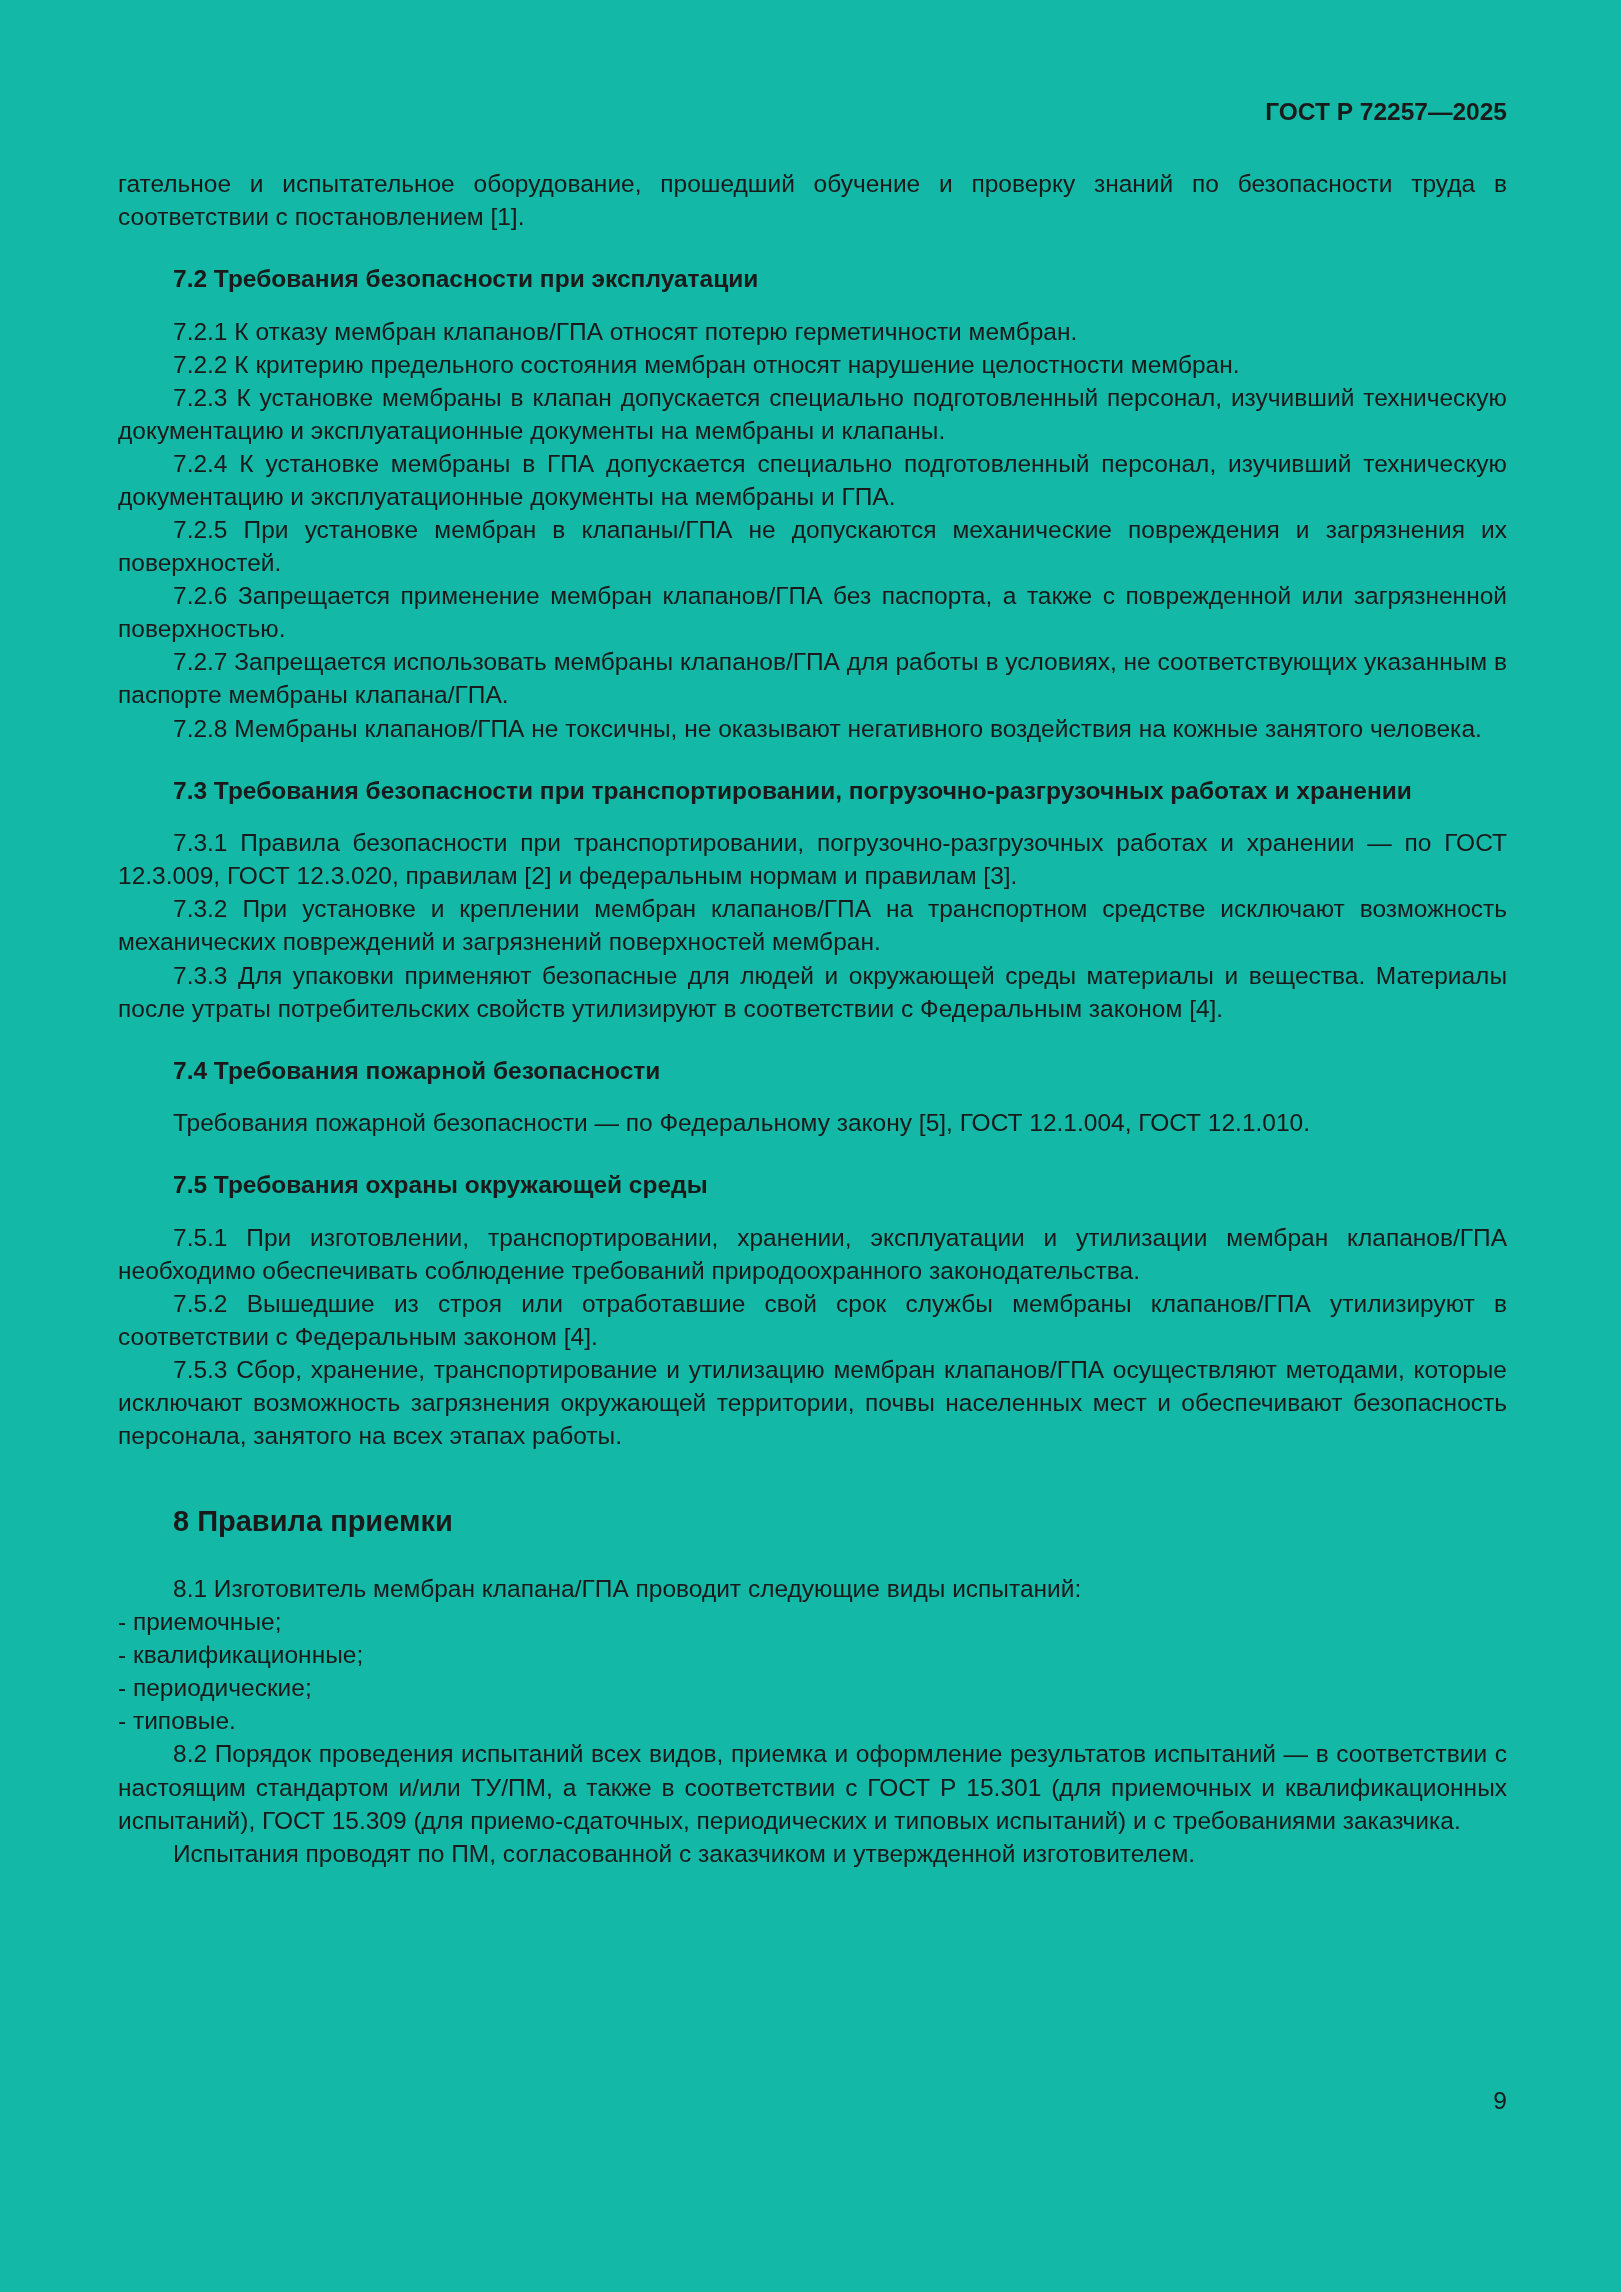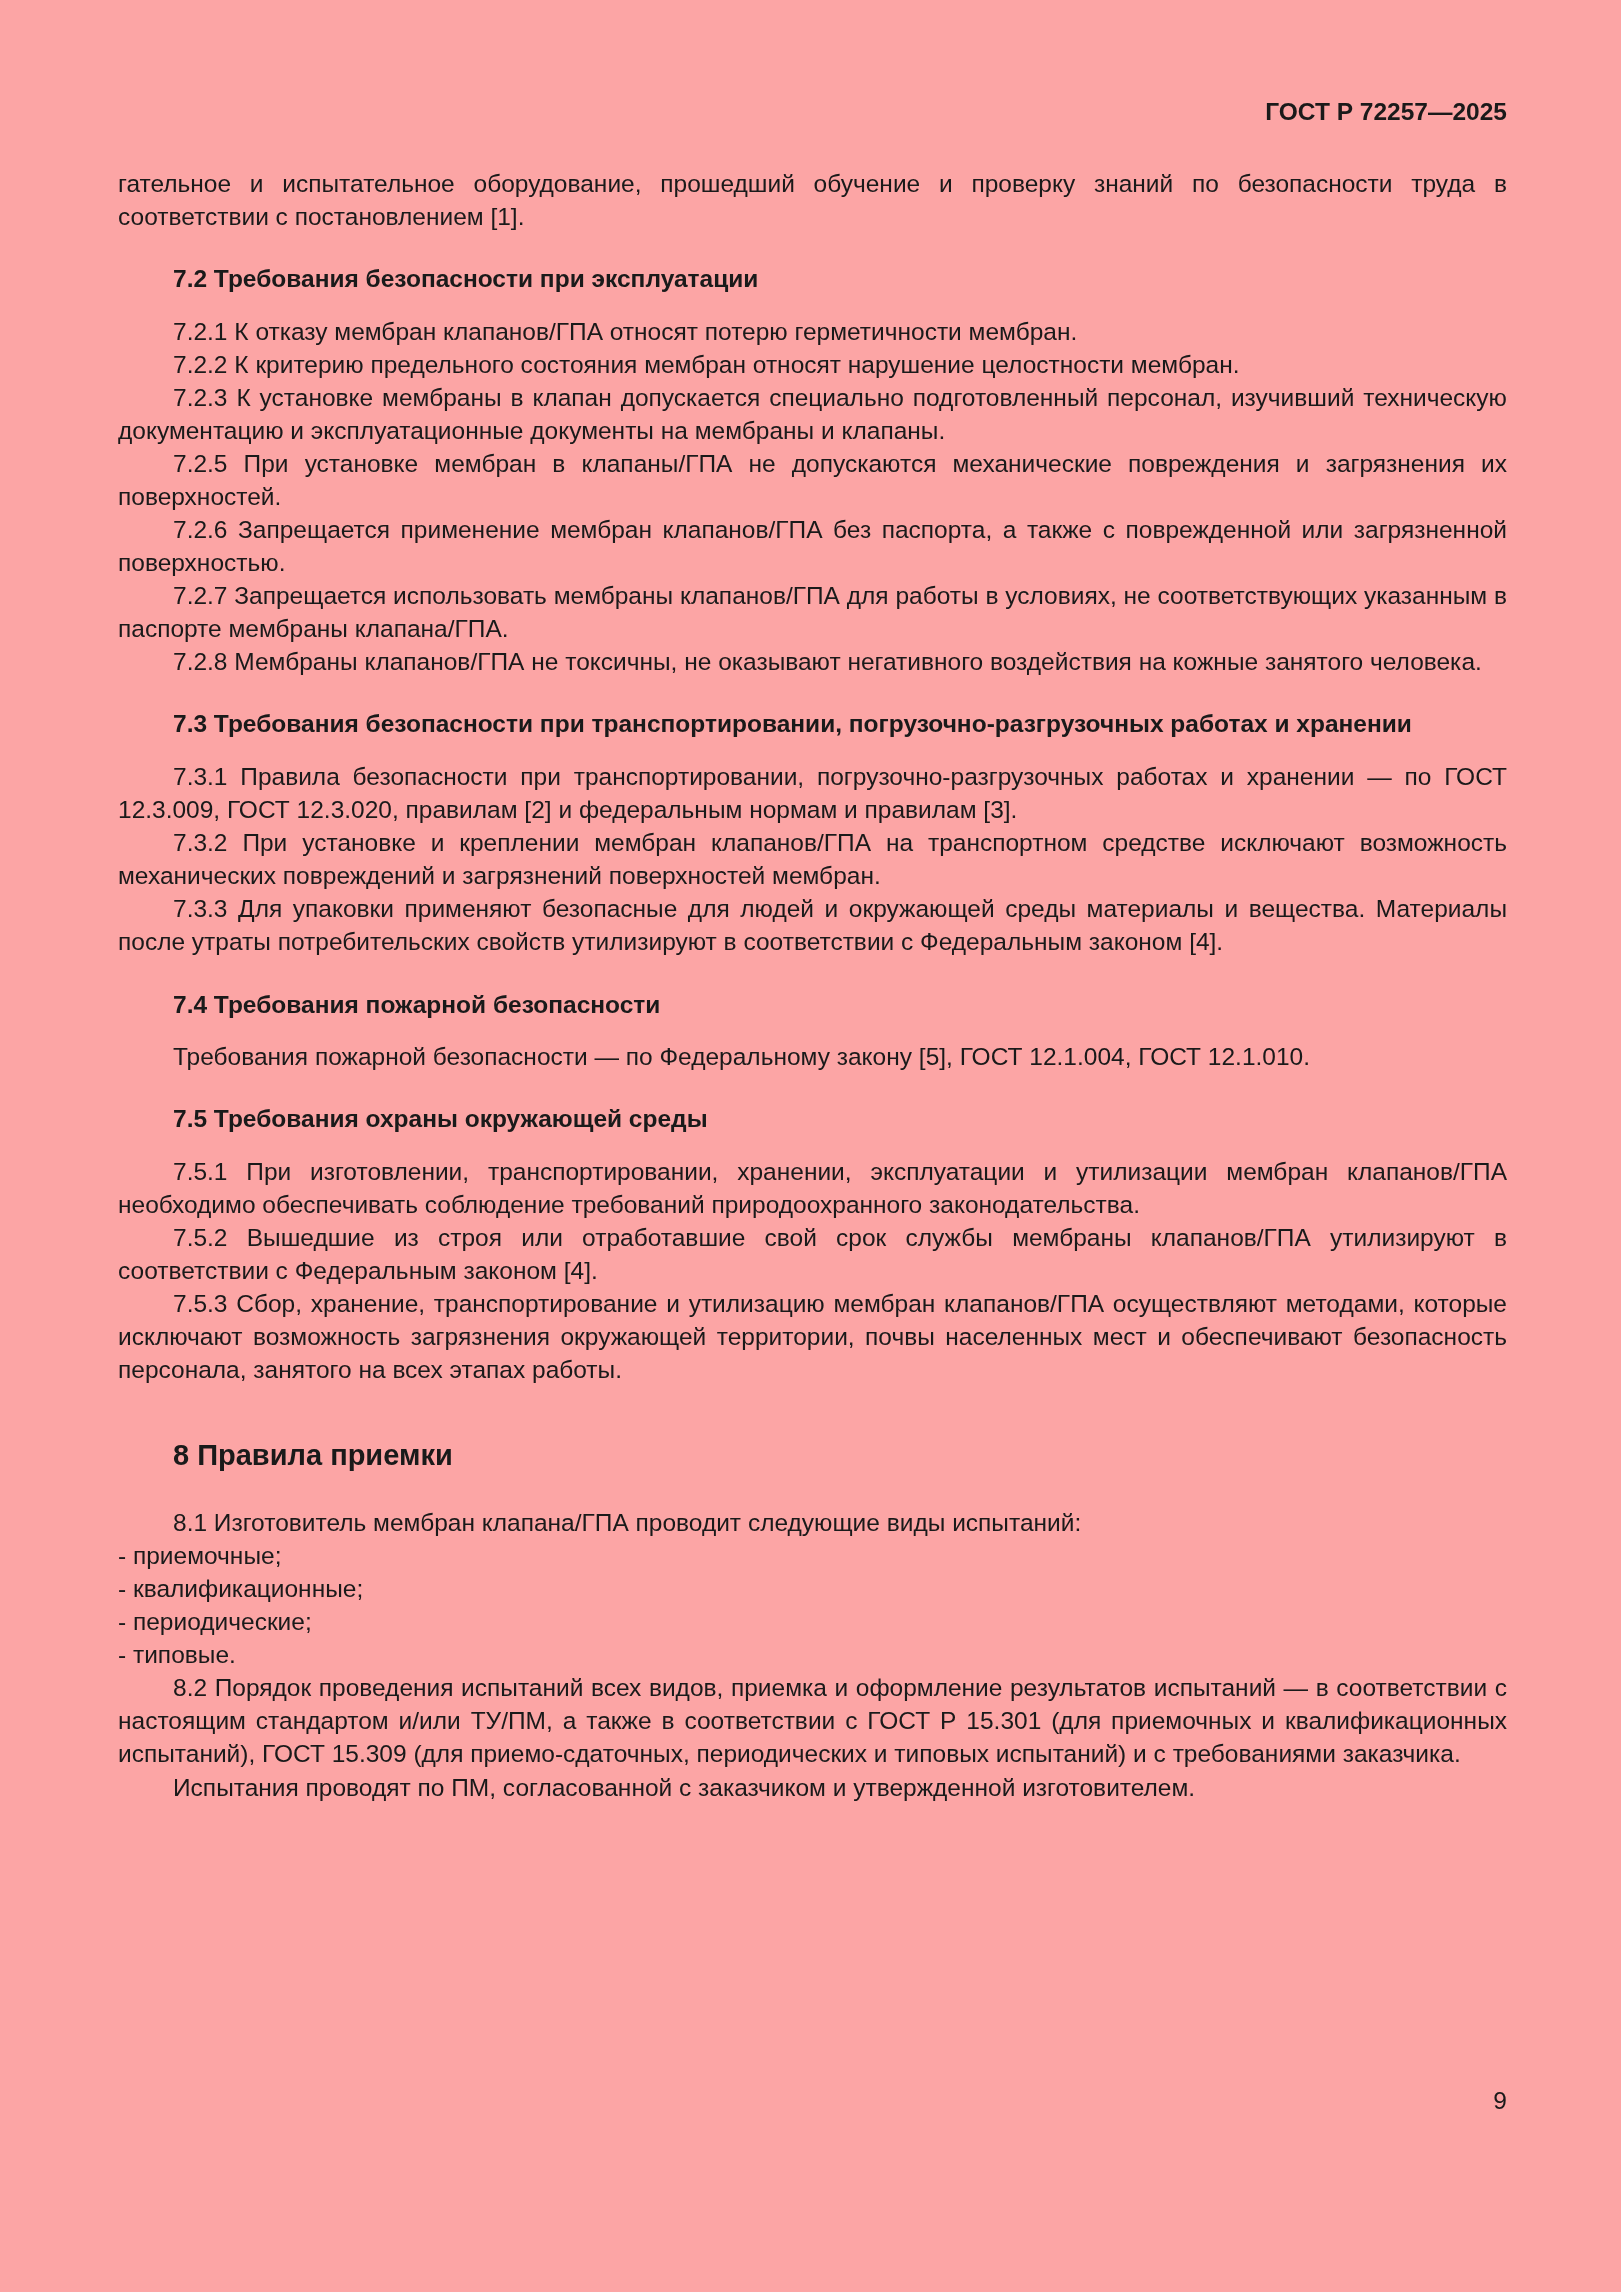--- a/index.html
+++ b/index.html
@@ -5,21 +5,21 @@
   html, body {
     margin: 0;
     padding: 0;
     background: #e8e8e8;
   }
   .page {
     position: relative;
     width: 1621px;
     height: 2293px;
     margin: 0 auto;
-    background: #fca5a5;
+    background: #14b8a6;
     font-family: "Liberation Sans", "DejaVu Sans", sans-serif;
     color: #1a1a1a;
     box-sizing: border-box;
     padding: 98px 114px 2px 118px;
     overflow: hidden;
   }
   .header-row {
     text-align: right;
     font-size: 24.5px;
     font-weight: bold;
@@ -67,20 +67,21 @@
   <div class="header-row">
     <span>ГОСТ Р 72257—2025</span>
   </div>
 
   <div class="doc-body" id="doc-body">
       <div class="block block-continuation">гательное и испытательное оборудование, прошедший обучение и проверку знаний по безопасности труда в соответствии с постановлением [1].</div>
       <div class="block block-h3">7.2 Требования безопасности при эксплуатации</div>
       <div class="block block-p">7.2.1 К отказу мембран клапанов/ГПА относят потерю герметичности мембран.</div>
       <div class="block block-p">7.2.2 К критерию предельного состояния мембран относят нарушение целостности мембран.</div>
       <div class="block block-p">7.2.3 К установке мембраны в клапан допускается специально подготовленный персонал, изучивший техническую документацию и эксплуатационные документы на мембраны и клапаны.</div>
+      <div class="block block-p">7.2.4 К установке мембраны в ГПА допускается специально подготовленный персонал, изучивший техническую документацию и эксплуатационные документы на мембраны и ГПА.</div>
       <div class="block block-p">7.2.5 При установке мембран в клапаны/ГПА не допускаются механические повреждения и загрязнения их поверхностей.</div>
       <div class="block block-p">7.2.6 Запрещается применение мембран клапанов/ГПА без паспорта, а также с поврежденной или загрязненной поверхностью.</div>
       <div class="block block-p">7.2.7 Запрещается использовать мембраны клапанов/ГПА для работы в условиях, не соответствующих указанным в паспорте мембраны клапана/ГПА.</div>
       <div class="block block-p">7.2.8 Мембраны клапанов/ГПА не токсичны, не оказывают негативного воздействия на кожные занятого человека.</div>
       <div class="block block-h3">7.3 Требования безопасности при транспортировании, погрузочно-разгрузочных работах и хранении</div>
       <div class="block block-p">7.3.1 Правила безопасности при транспортировании, погрузочно-разгрузочных работах и хранении — по ГОСТ 12.3.009, ГОСТ 12.3.020, правилам [2] и федеральным нормам и правилам [3].</div>
       <div class="block block-p">7.3.2 При установке и креплении мембран клапанов/ГПА на транспортном средстве исключают возможность механических повреждений и загрязнений поверхностей мембран.</div>
       <div class="block block-p">7.3.3 Для упаковки применяют безопасные для людей и окружающей среды материалы и вещества. Материалы после утраты потребительских свойств утилизируют в соответствии с Федеральным законом [4].</div>
       <div class="block block-h3">7.4 Требования пожарной безопасности</div>
       <div class="block block-p">Требования пожарной безопасности — по Федеральному закону [5], ГОСТ 12.1.004, ГОСТ 12.1.010.</div>

